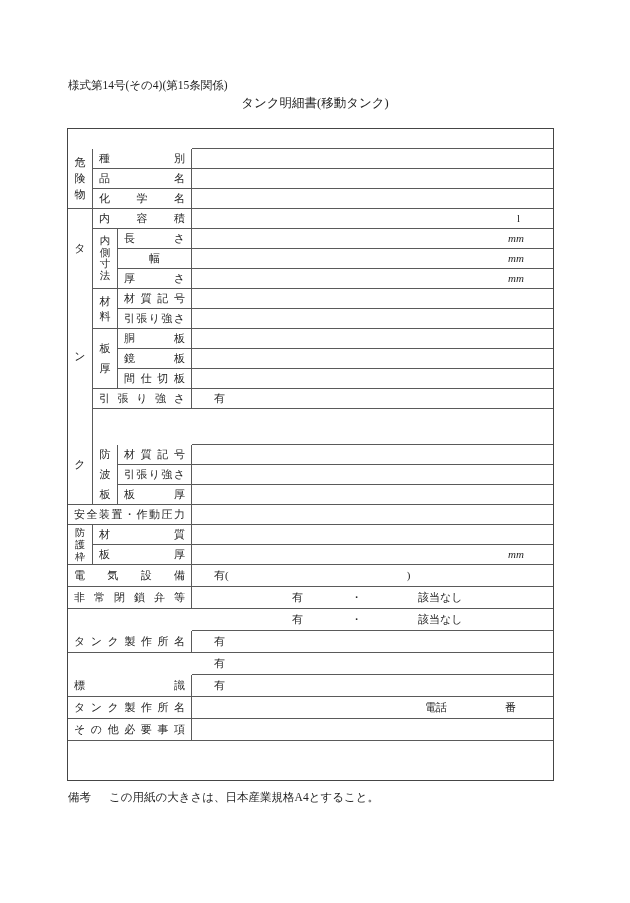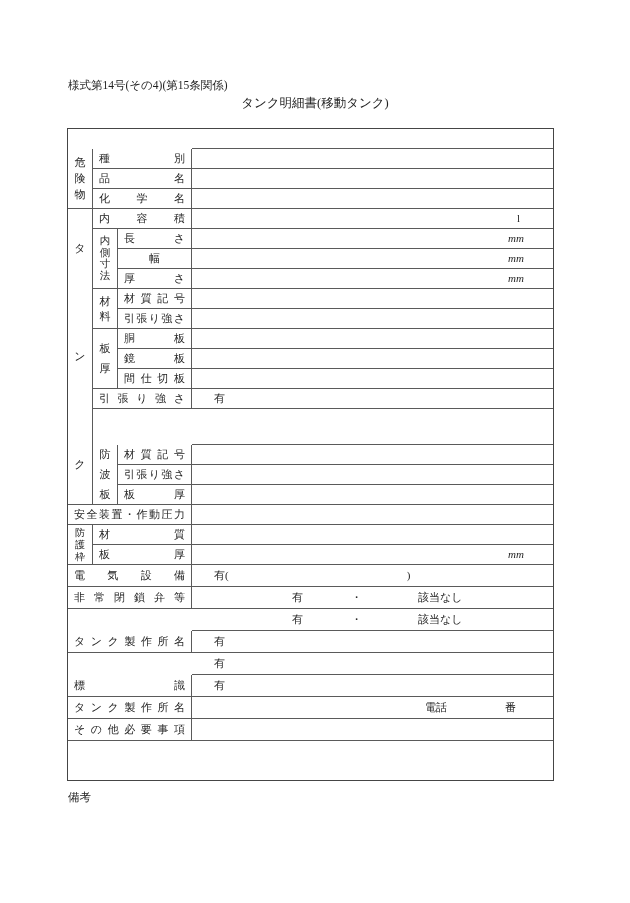--- a/index.html
+++ b/index.html
@@ -251,13 +251,14 @@
     <span class="ban">番</span>
   </div>
   <div class="c val last" style="grid-area:29/4/30/5"></div>
 
   <div class="c box" style="grid-area:30/1/31/5"></div>
 
 </div>
 
 <div class="note">
   <span>備考</span>
+  <span>この用紙の大きさは、日本産業規格A4とすること。</span>
 </div>
 
 </body></html>

